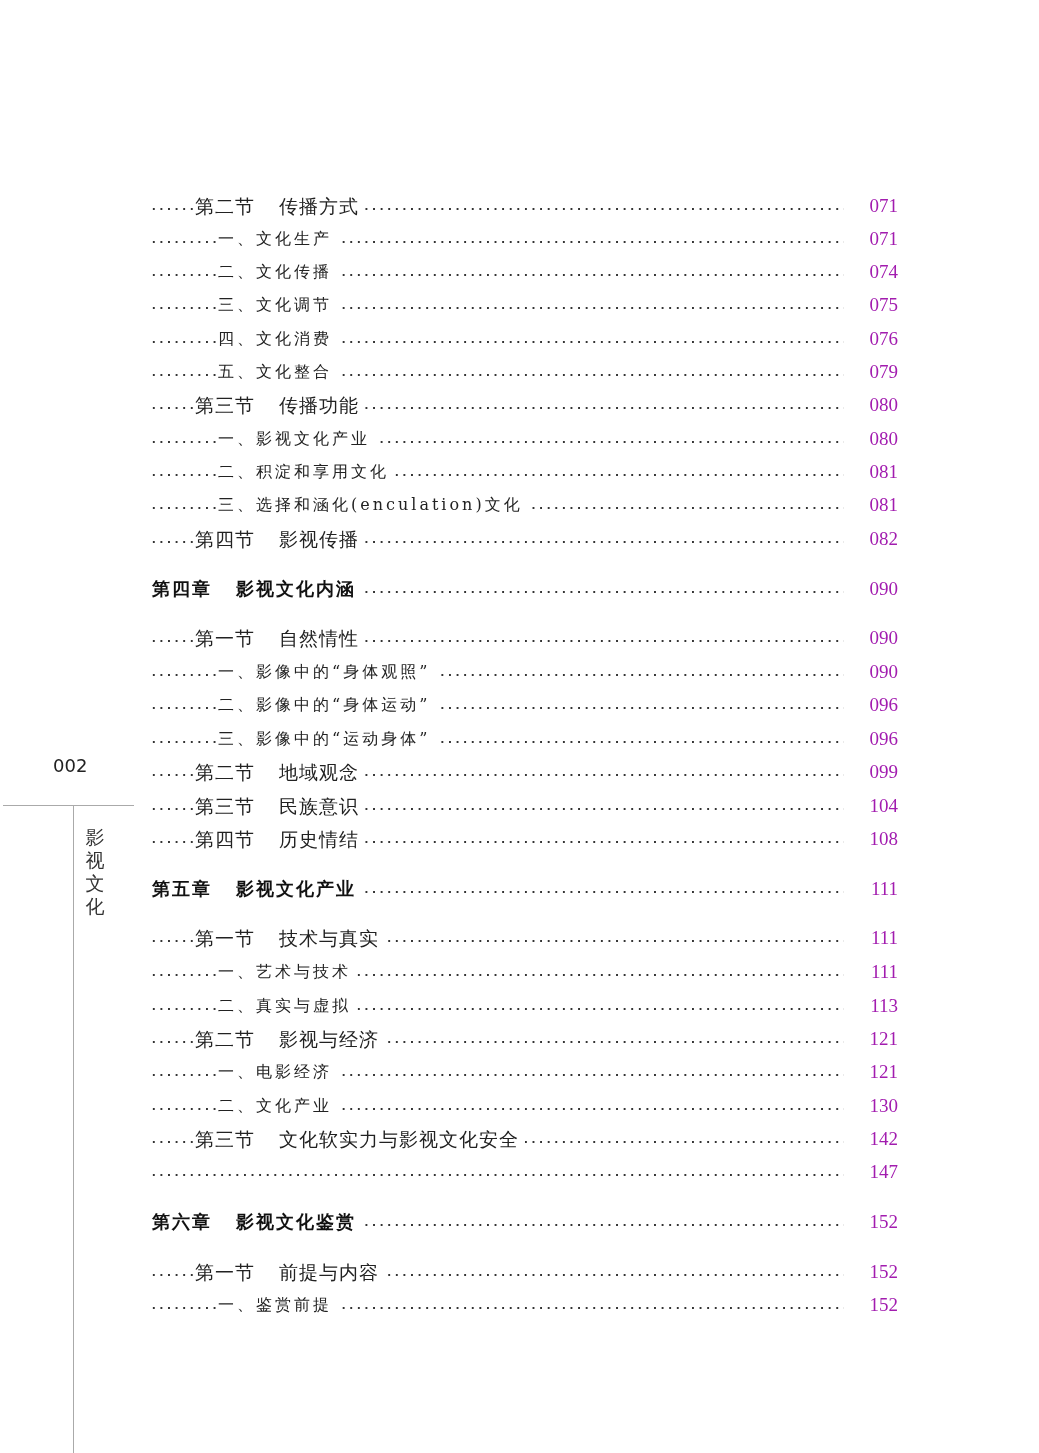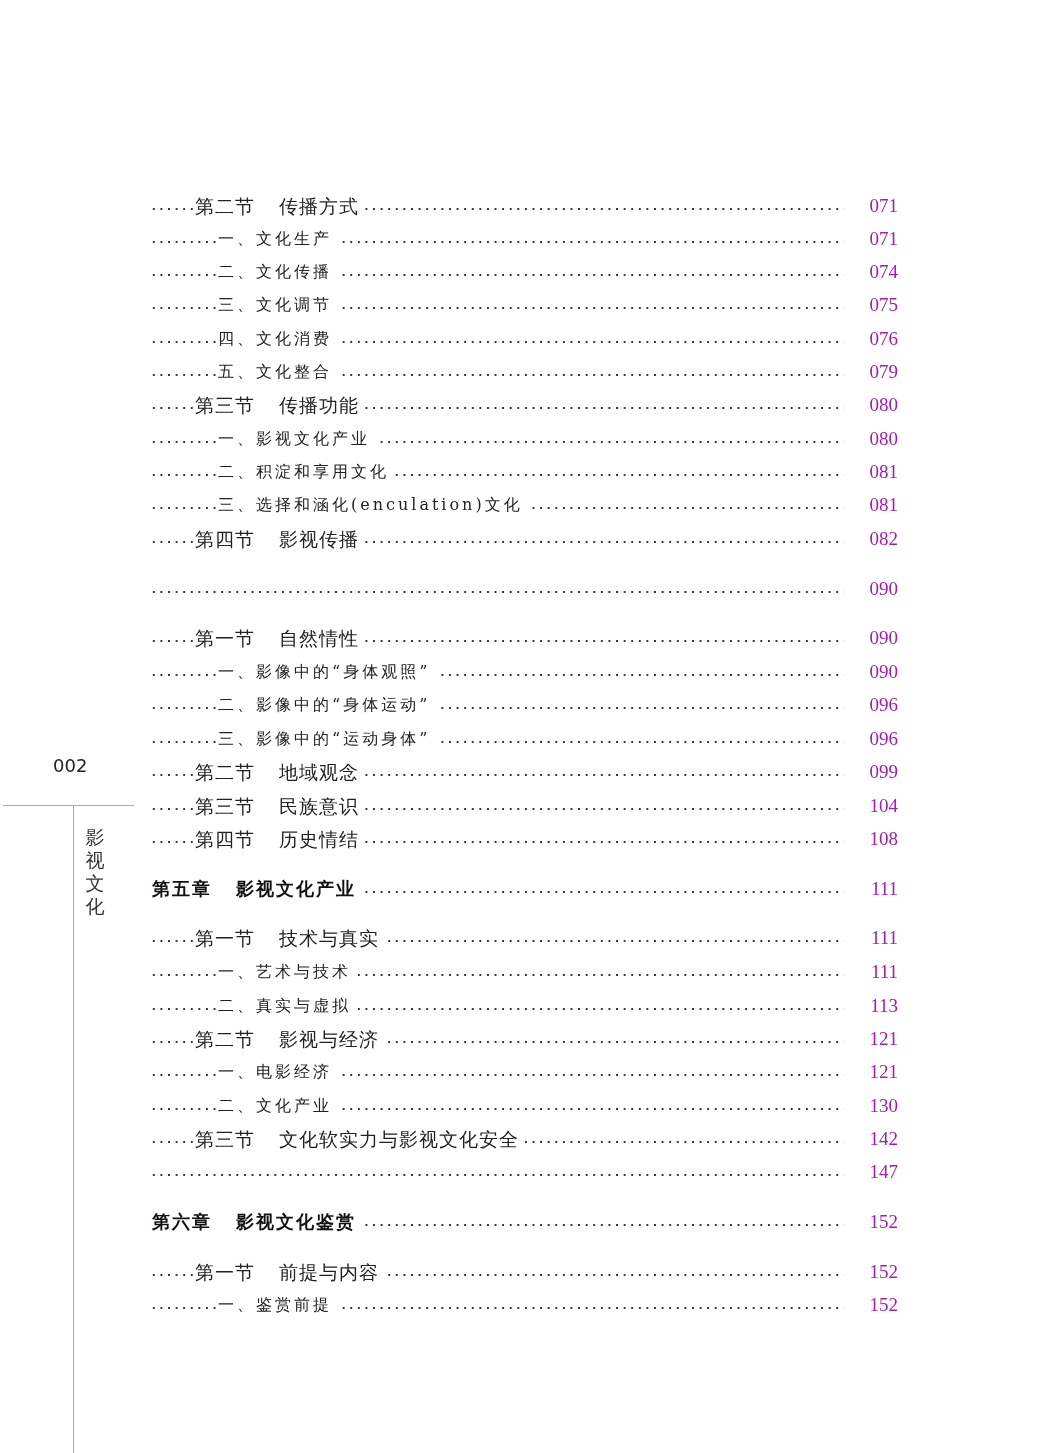--- a/index.html
+++ b/index.html
@@ -86,20 +86,21 @@
       <div class="title"><span>三、</span><span>选择和涵化(enculation)文化</span></div>
       <div class="page">081</div>
     </div>
     <div class="row lvl-section" style="top: 524px;">
       <div class="leader"></div>
       <div class="title"><span>第四节</span><span class="gap"></span><span>影视传播</span></div>
       <div class="page">082</div>
     </div>
     <div class="row lvl-chapter" style="top: 574px;">
       <div class="leader"></div>
+      <div class="title"><span>第四章</span><span class="gap"></span><span>影视文化内涵</span></div>
       <div class="page">090</div>
     </div>
     <div class="row lvl-section" style="top: 623px;">
       <div class="leader"></div>
       <div class="title"><span>第一节</span><span class="gap"></span><span>自然情性</span></div>
       <div class="page">090</div>
     </div>
     <div class="row lvl-sub" style="top: 657px;">
       <div class="leader"></div>
       <div class="title"><span>一、</span><span>影像中的“身体观照”</span></div>

